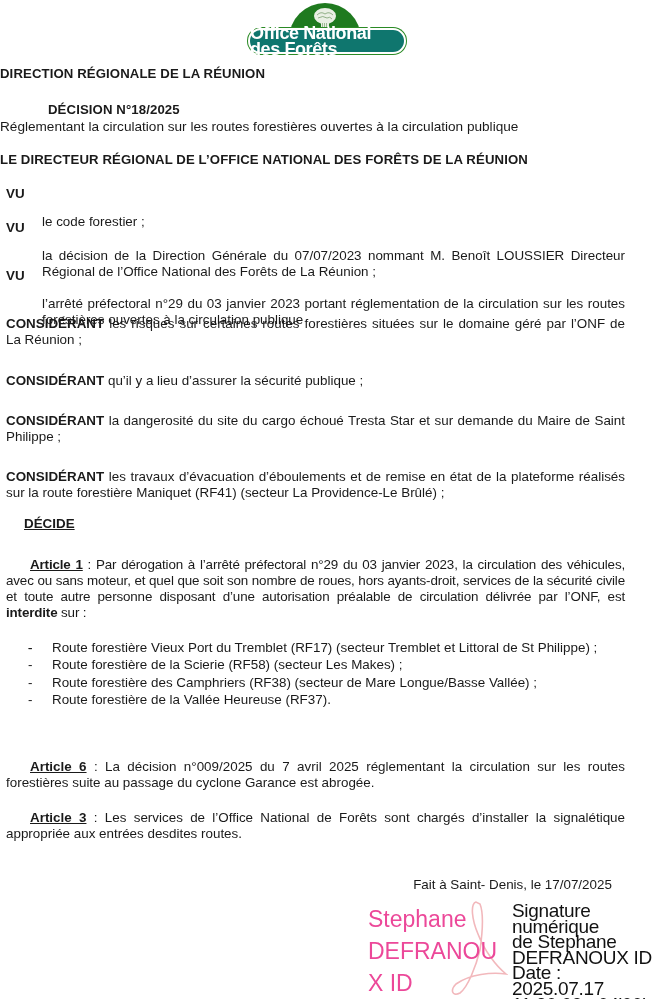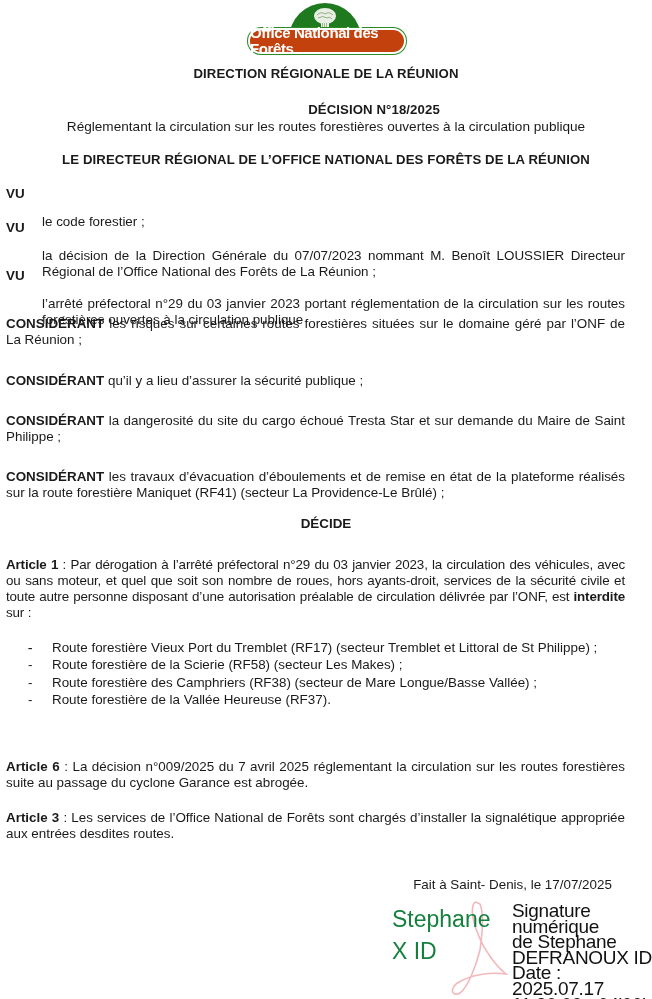--- a/index.html
+++ b/index.html
@@ -11,63 +11,62 @@
       width: 652px;
       height: 999px;
       position: relative;
       overflow: hidden;
       font-family: "Liberation Sans", "DejaVu Sans", sans-serif;
       color: #1a1a1a;
       font-size: 13.4px;
       line-height: 16px;
     }
     .abs { position: absolute; }
-    .center { left: 0; width: 652px; text-align: center; }
+    .center { left: 0; width: 652px; }
     .justify { text-align: justify; text-align-last: left; }
 
     
     .logo {
       left: 248px; top: 3px; width: 158px; height: 50px;
     }
     .logo .dome {
       position: absolute; left: 41px; top: 0; width: 72px; height: 36px;
       background: #1f7a1f; border-radius: 36px 36px 0 0;
     }
     .logo .tree {
       position: absolute; left: 62px; top: 4px; width: 30px; height: 26px;
     }
     .logo .band {
       position: absolute; left: 0; top: 25px; width: 158px; height: 26px;
-      background: #c2410c; border-radius: 13px;
+      background: #0f766e; border-radius: 13px;
       border: 2px solid #ffffff; box-sizing: border-box;
       box-shadow: 0 0 0 1px #2a8a24;
-      color: #ffffff; font-weight: bold; font-size: 15px;
+      color: #ffffff; font-weight: bold; font-size: 18px;
       font-family: "Liberation Sans", sans-serif;
       display: flex; align-items: center; justify-content: center;
       letter-spacing: -0.4px; font-stretch: condensed;
     }
 
     .heading-caps { font-size: 13.2px; font-weight: bold; letter-spacing: 0.1px; }
 
     .vu-row { left: 6px; width: 620px; }
     .vu-label { position: absolute; left: 0; top: 0; font-weight: bold; }
     .vu-text { position: absolute; left: 36px; width: 583px; margin-top: 28px; }
 
     .para { left: 6px; width: 619px; }
-    .u { font-weight: bold; }
+    .u { text-decoration: underline; font-weight: bold; padding-left: 24px; }
 
     .list { left: 28px; width: 598px; }
     .list-item { position: relative; padding-left: 24px; }
     .list-item .dash { position: absolute; left: 0; top: 0; }
 
     .sig-name {
       left: 368px; top: 903px; width: 130px;
-      font-size: 23px; line-height: 32px; color: #15803d;
+      font-size: 23px; line-height: 32px; color: #ec4899;
       font-family: "Liberation Sans", sans-serif;
-      margin-left: 24px;
     }
     .sig-detail {
       left: 512px; top: 903px; width: 140px;
       font-size: 19px; line-height: 15.6px; color: #111;
       letter-spacing: -0.3px;
     }
     .acrobat {
       left: 448px; top: 900px; width: 60px; height: 99px;
     }
   </style>
@@ -155,20 +154,21 @@
 </div>
 
 <div class="abs" style="top:877px; left:400px; width:225px; text-align:center;">Fait à Saint- Denis, le 17/07/2025</div>
 
 <svg class="abs acrobat" viewBox="0 0 60 99">
   <path d="M28 2 C22 4 24 20 30 34 C36 50 48 66 58 74 C44 72 22 74 8 84 C2 90 4 97 12 93 C20 87 28 66 32 50 C34 36 36 14 32 4 Z" fill="none" stroke="#f2b8bc" stroke-width="1.6"></path>
 </svg>
 
 <div class="abs sig-name">
   <div>Stephane</div>
+  <div>DEFRANOU</div>
   <div>X ID</div>
 </div>
 
 <div class="abs sig-detail">
   <div>Signature numérique</div>
   <div>de Stephane</div>
   <div>DEFRANOUX ID</div>
   <div>Date : 2025.07.17</div>
   <div>11:30:09 +04'00'</div>
 </div>

